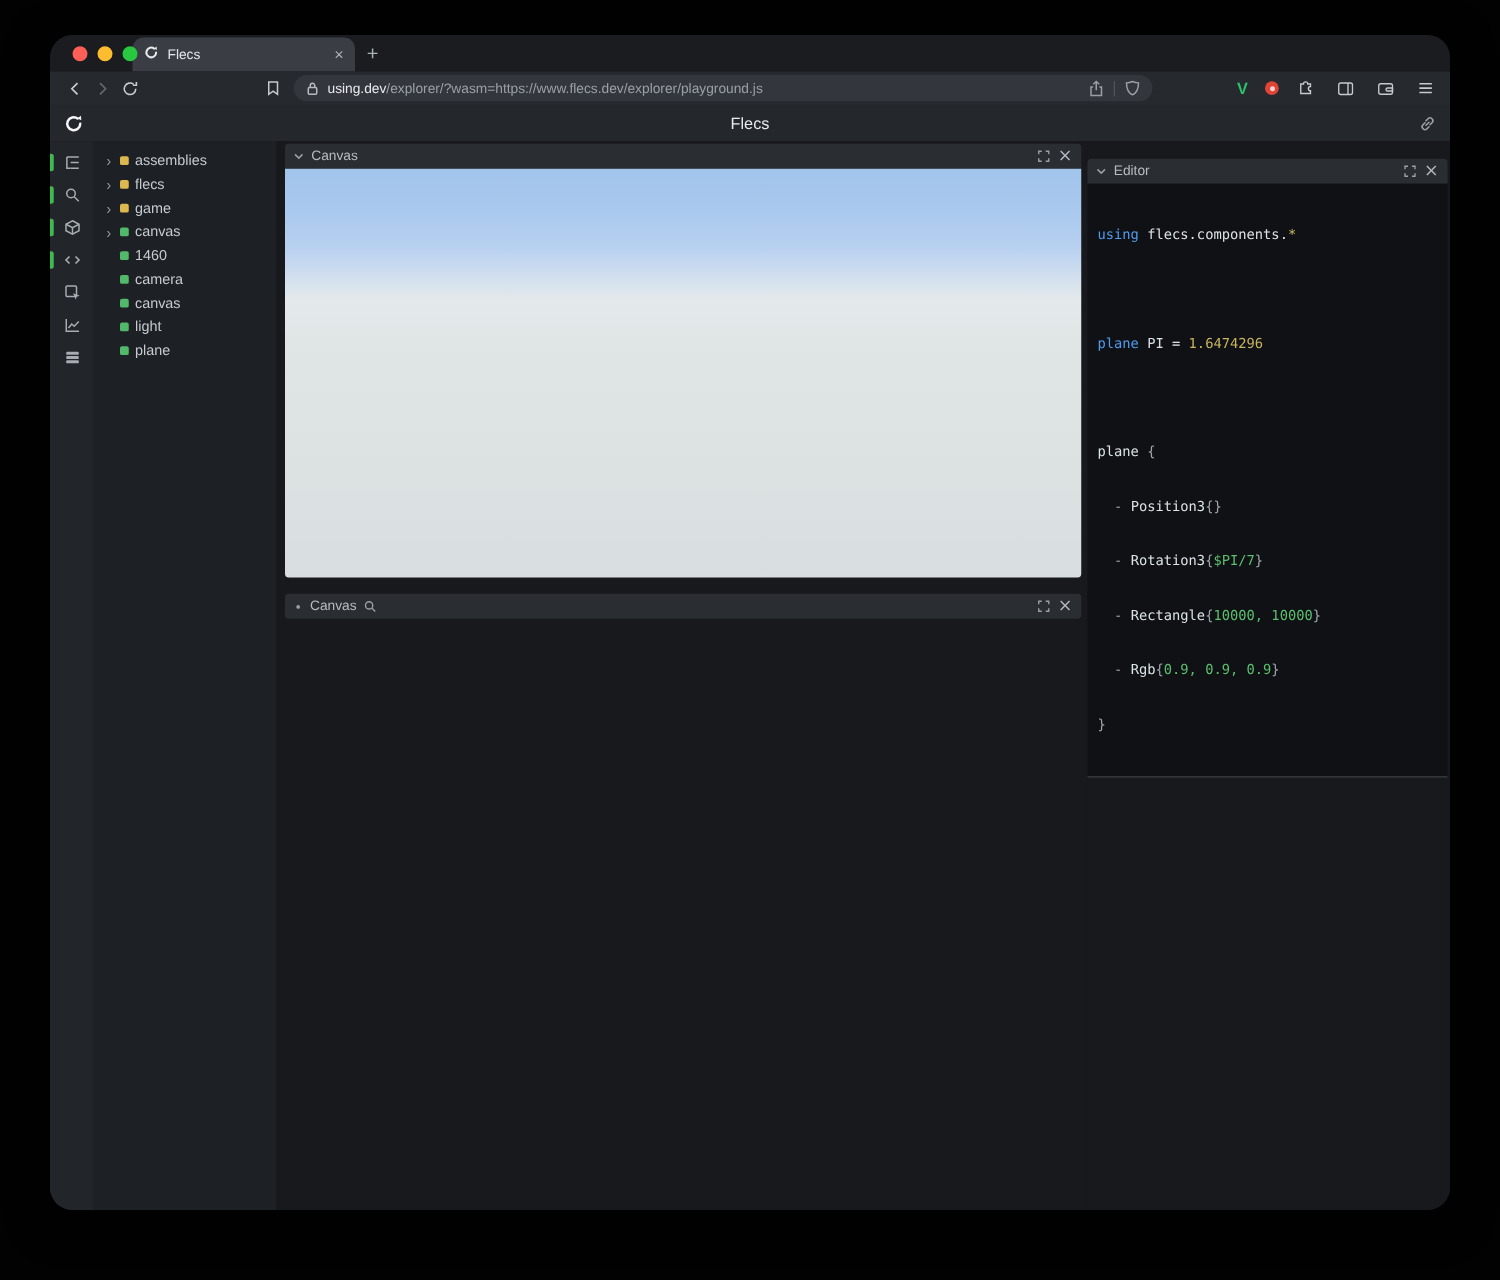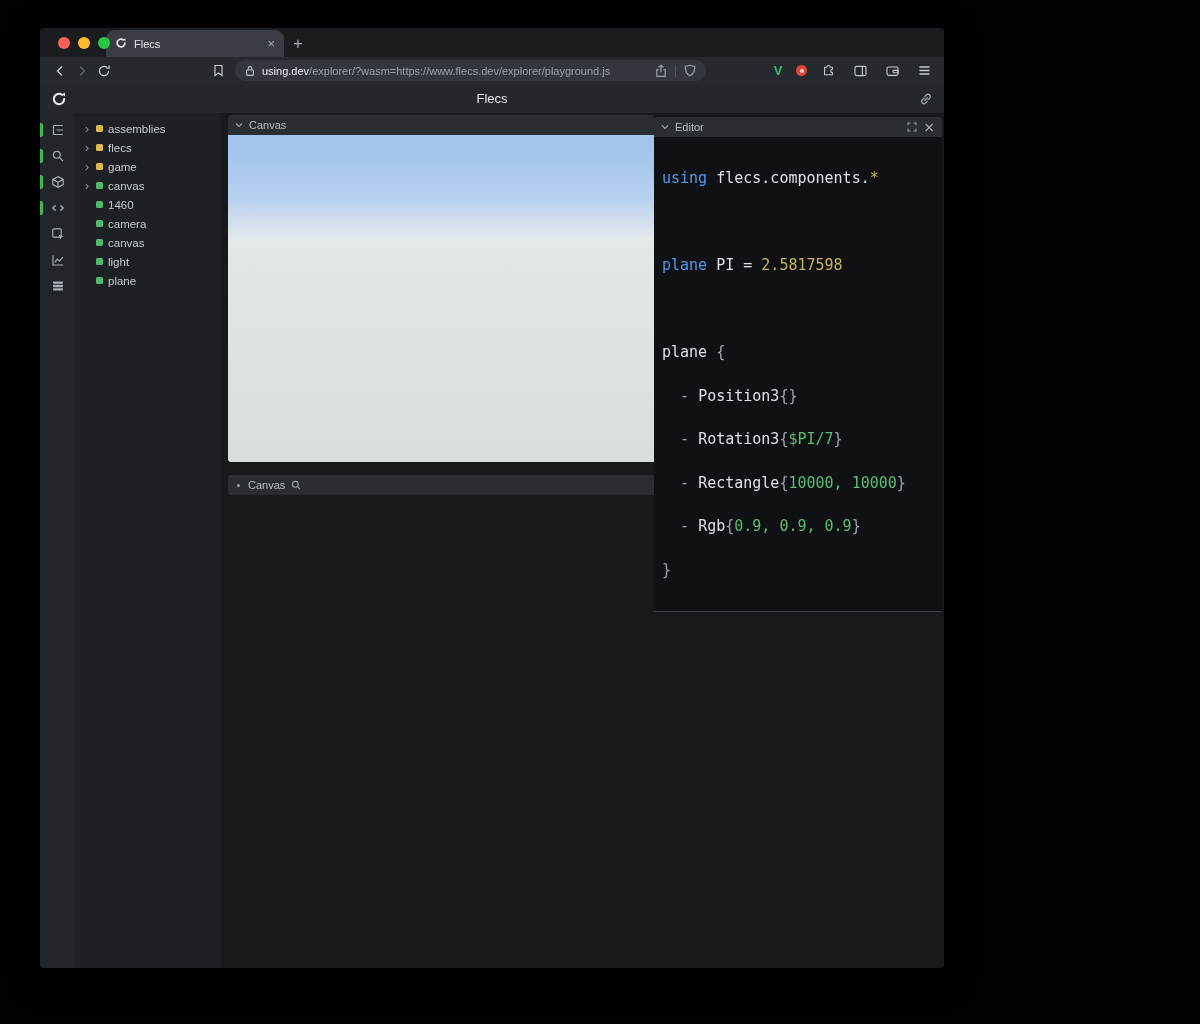--- a/index.html
+++ b/index.html
@@ -1,19 +1,19 @@
 <!DOCTYPE html>
 <html><head>
 <meta charset="utf-8">
 <style>
   * { margin:0; padding:0; box-sizing:border-box; }
   html,body { background:#000; }
   body { width:1200px; height:1024px; font-family:"Liberation Sans",sans-serif; overflow:hidden; }
   .stage { position:relative; width:1200px; height:1024px; background:#020203; }
-  .window { position:absolute; left:40px; top:28px; width:904px; height:940px; border-radius:4px;
+  .window { position:absolute; left:40px; top:28px; width:1120px; height:940px; border-radius:18px;
             overflow:hidden; display:flex; flex-direction:column; background:#17191d;
             box-shadow:0 8px 34px rgba(0,0,0,.65); }
 
   
   .tabstrip { flex:0 0 29px; background:#1a1c20; position:relative; display:flex; align-items:flex-end; }
   .traffic { position:absolute; left:18px; top:9px; display:flex; gap:8px; }
   .light { width:12px; height:12px; border-radius:50%; }
   .light.red{background:#ff5f57}.light.yellow{background:#febc2e}.light.green{background:#28c840}
   .tab { margin-left:66px; width:178px; height:27px; background:#3a3e44; border-radius:9px 9px 0 0;
          display:flex; align-items:center; gap:7px; padding:0 9px; }
@@ -66,23 +66,23 @@
   .dot { width:3px; height:3px; border-radius:50%; background:#9aa0a6; margin:0 2px; flex:0 0 3px; }
 
   .canvas-panel { top:2px; left:7px; width:637px; }
   .canvas-view { height:327px; border-radius:0 0 3px 3px;
     background:linear-gradient(180deg,#a2c3ea 0%,#a8c8ee 9%,#b7d0f0 19%,#d3e0ee 27%,#e4e9eb 32%,#e0e5e6 42%,#dce1e2 75%,#d8dde0 100%); }
 
   .search-panel { top:362px; left:7px; width:637px; }
   .search-panel .panel-header { border-radius:3px; }
 
   .editor-col { flex:0 0 290px; position:relative; background:#17191d; }
-  .editor-panel { position:absolute; top:4px; left:0; width:288px; }
+  .editor-panel { position:absolute; top:14px; left:0; width:288px; }
   .code { background:#0f1114; border-bottom:1px solid #3c4147; padding:5px 0 5px 8px;
-          font-family:"DejaVu Sans Mono",monospace; font-size:15px; line-height:14.5px;
+          font-family:"DejaVu Sans Mono",monospace; font-size:11px; line-height:14.5px;
           white-space:pre; color:#dde2e7; }
   .code-line { height:14.5px; }
   .kw{color:#4f9cf0}.num{color:#c9b45e}.gr{color:#5abf6e}.pn{color:#9fa6ad}.pl{color:#dde2e7}
 </style>
 </head>
 <body>
 
 <div class="stage">
   <div class="window">
 
@@ -367,21 +367,21 @@
                   <path d="M6.6 1 H9 V3.4"></path>
                   <path d="M9 6.6 V9 H6.6"></path>
                   <path d="M3.4 9 H1 V6.6"></path>
               </svg>
             </span>
             <span class="close-x">×</span>
           </div>
           <div class="code">
             <div class="code-line"><span class="kw">using </span><span class="pl">flecs.components.</span><span class="num">*</span></div>
             <div class="code-line"></div>
-            <div class="code-line"><span class="kw">plane </span><span class="pl">PI = </span><span class="num">2.5817598</span></div>
+            <div class="code-line"><span class="kw">plane </span><span class="pl">PI = </span><span class="num">1.6474296</span></div>
             <div class="code-line"></div>
             <div class="code-line"><span class="pl">plane </span><span class="pn">{</span></div>
             <div class="code-line"><span class="pn">  - </span><span class="pl">Position3</span><span class="pn">{}</span></div>
             <div class="code-line"><span class="pn">  - </span><span class="pl">Rotation3</span><span class="pn">{</span><span class="gr">$PI/7</span><span class="pn">}</span></div>
             <div class="code-line"><span class="pn">  - </span><span class="pl">Rectangle</span><span class="pn">{</span><span class="gr">10000, 10000</span><span class="pn">}</span></div>
             <div class="code-line"><span class="pn">  - </span><span class="pl">Rgb</span><span class="pn">{</span><span class="gr">0.9, 0.9, 0.9</span><span class="pn">}</span></div>
             <div class="code-line"><span class="pn">}</span></div>
           </div>
         </div>
       </div>

